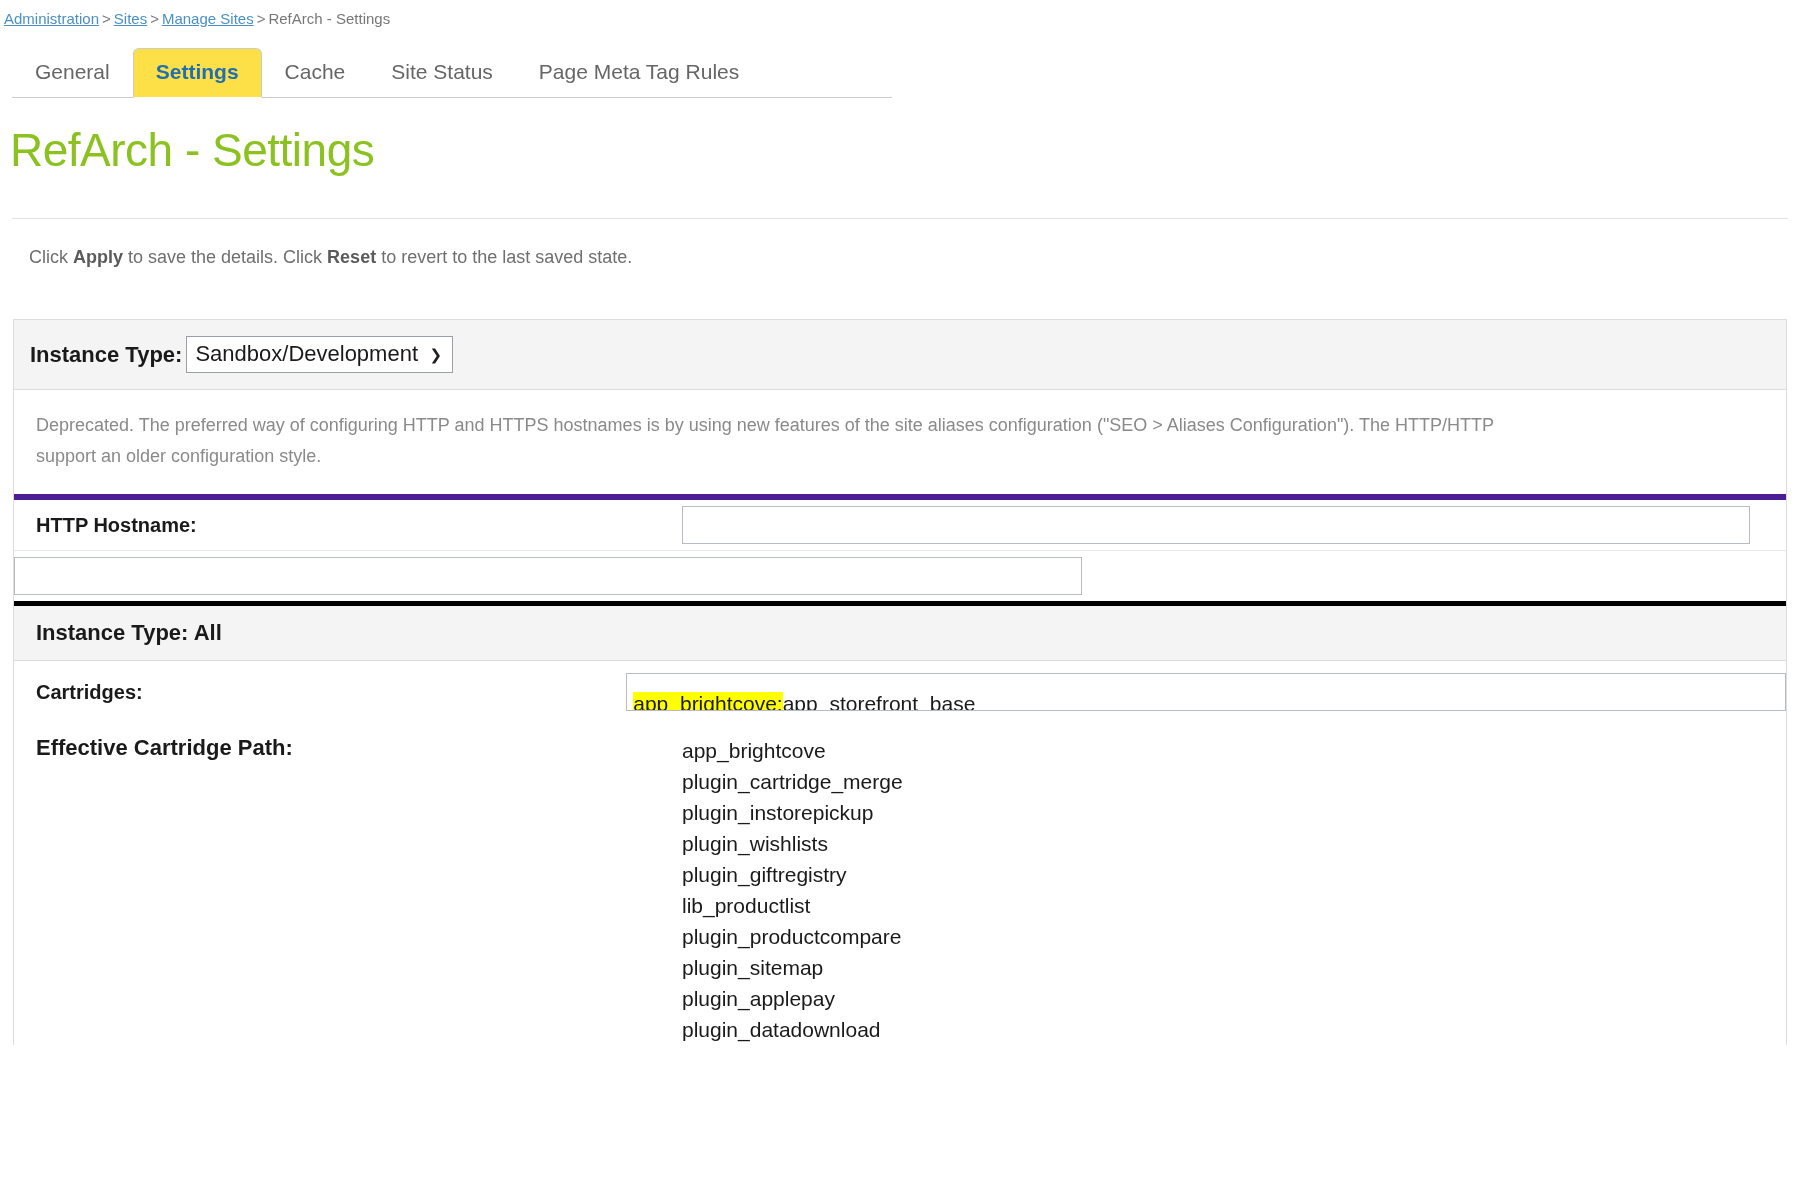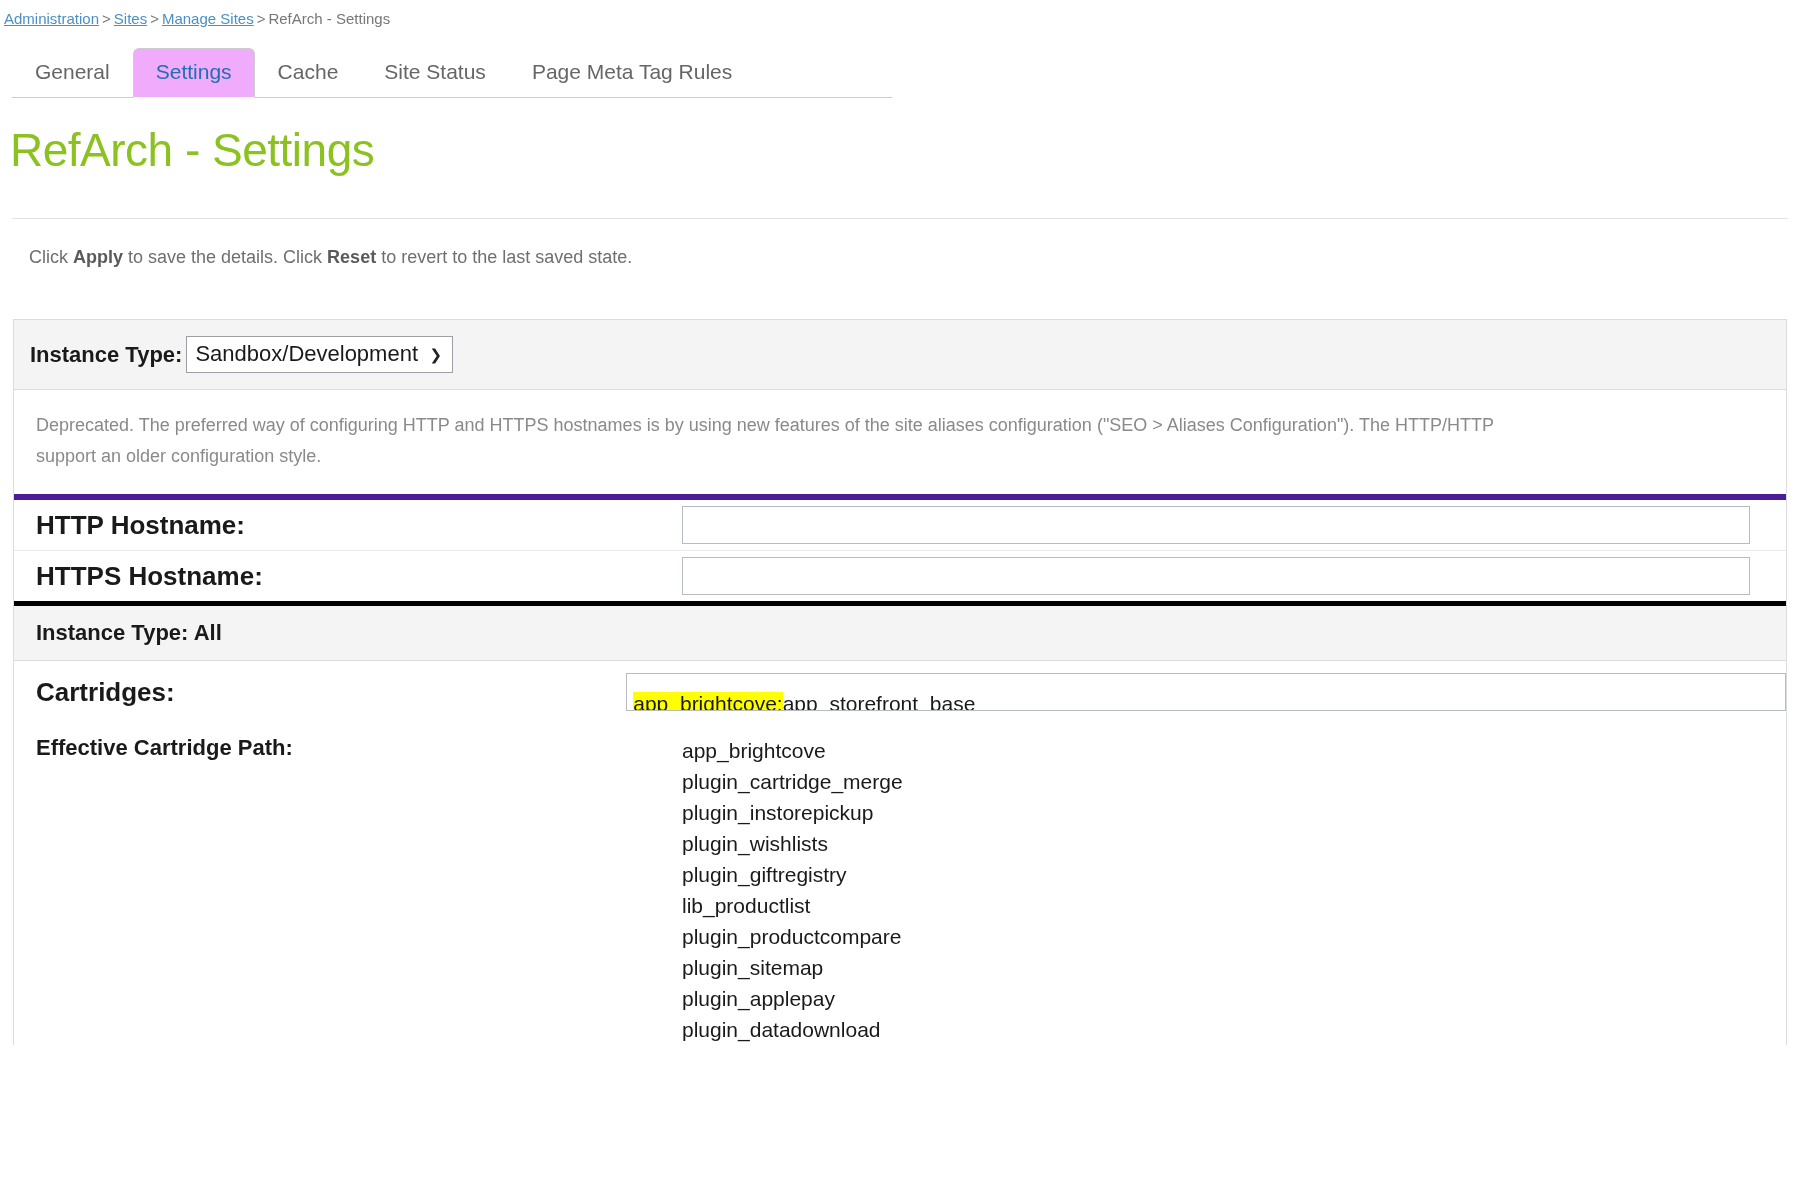--- a/index.html
+++ b/index.html
@@ -53,22 +53,22 @@
     cursor: pointer;
     white-space: nowrap;
     position: relative;
     background: transparent;
     border: 1px solid transparent;
     border-radius: 6px 6px 0 0;
     line-height: 26px;
   }
   .tab.active {
     color: #1f6fb2;
-    font-weight: normal;
-    background: #f0abfc;
+    font-weight: bold;
+    background: #fde047;
     border: 1px solid #cccccc;
     border-bottom: 1px solid #ffffff;
     z-index: 3;
   }
   .tabbar .tabline {
     position: absolute;
     left: 12px;
     bottom: 0;
     width: 880px;
     height: 1px;
@@ -162,21 +162,21 @@
 
   .field-row {
     display: flex;
     align-items: center;
     padding: 6px 0 6px 0;
     background: #ffffff;
   }
   .field-label {
     width: 668px;
     padding-left: 22px;
-    font-size: 26px;
+    font-size: 20px;
     font-weight: bold;
     color: #1a1a1a;
     white-space: nowrap;
   }
   .text-input {
     width: 1068px;
     height: 38px;
     border: 1px solid #b6bcc2;
     background: #ffffff;
     font-family: "Liberation Sans", sans-serif;
@@ -291,21 +291,20 @@
     </div>
   </div>
 
   <div class="field-row">
     <div class="field-label">HTTP Hostname:</div>
     <input class="text-input" type="text" value="" style="">
   </div>
   <div class="rowsep"></div>
 
   <div class="field-row">
-    <div class="field-label">HTTPS Hostname:</div>
     <input class="text-input" type="text" value="" style="">
   </div>
 
   <div class="section-head">Instance Type:  All</div>
 
   <div class="cartridges-row">
     <div class="field-label">Cartridges:</div>
     <div class="cartridge-field"><span class="hl">app_brightcove:</span><span>app_storefront_base</span></div>
   </div>
 

